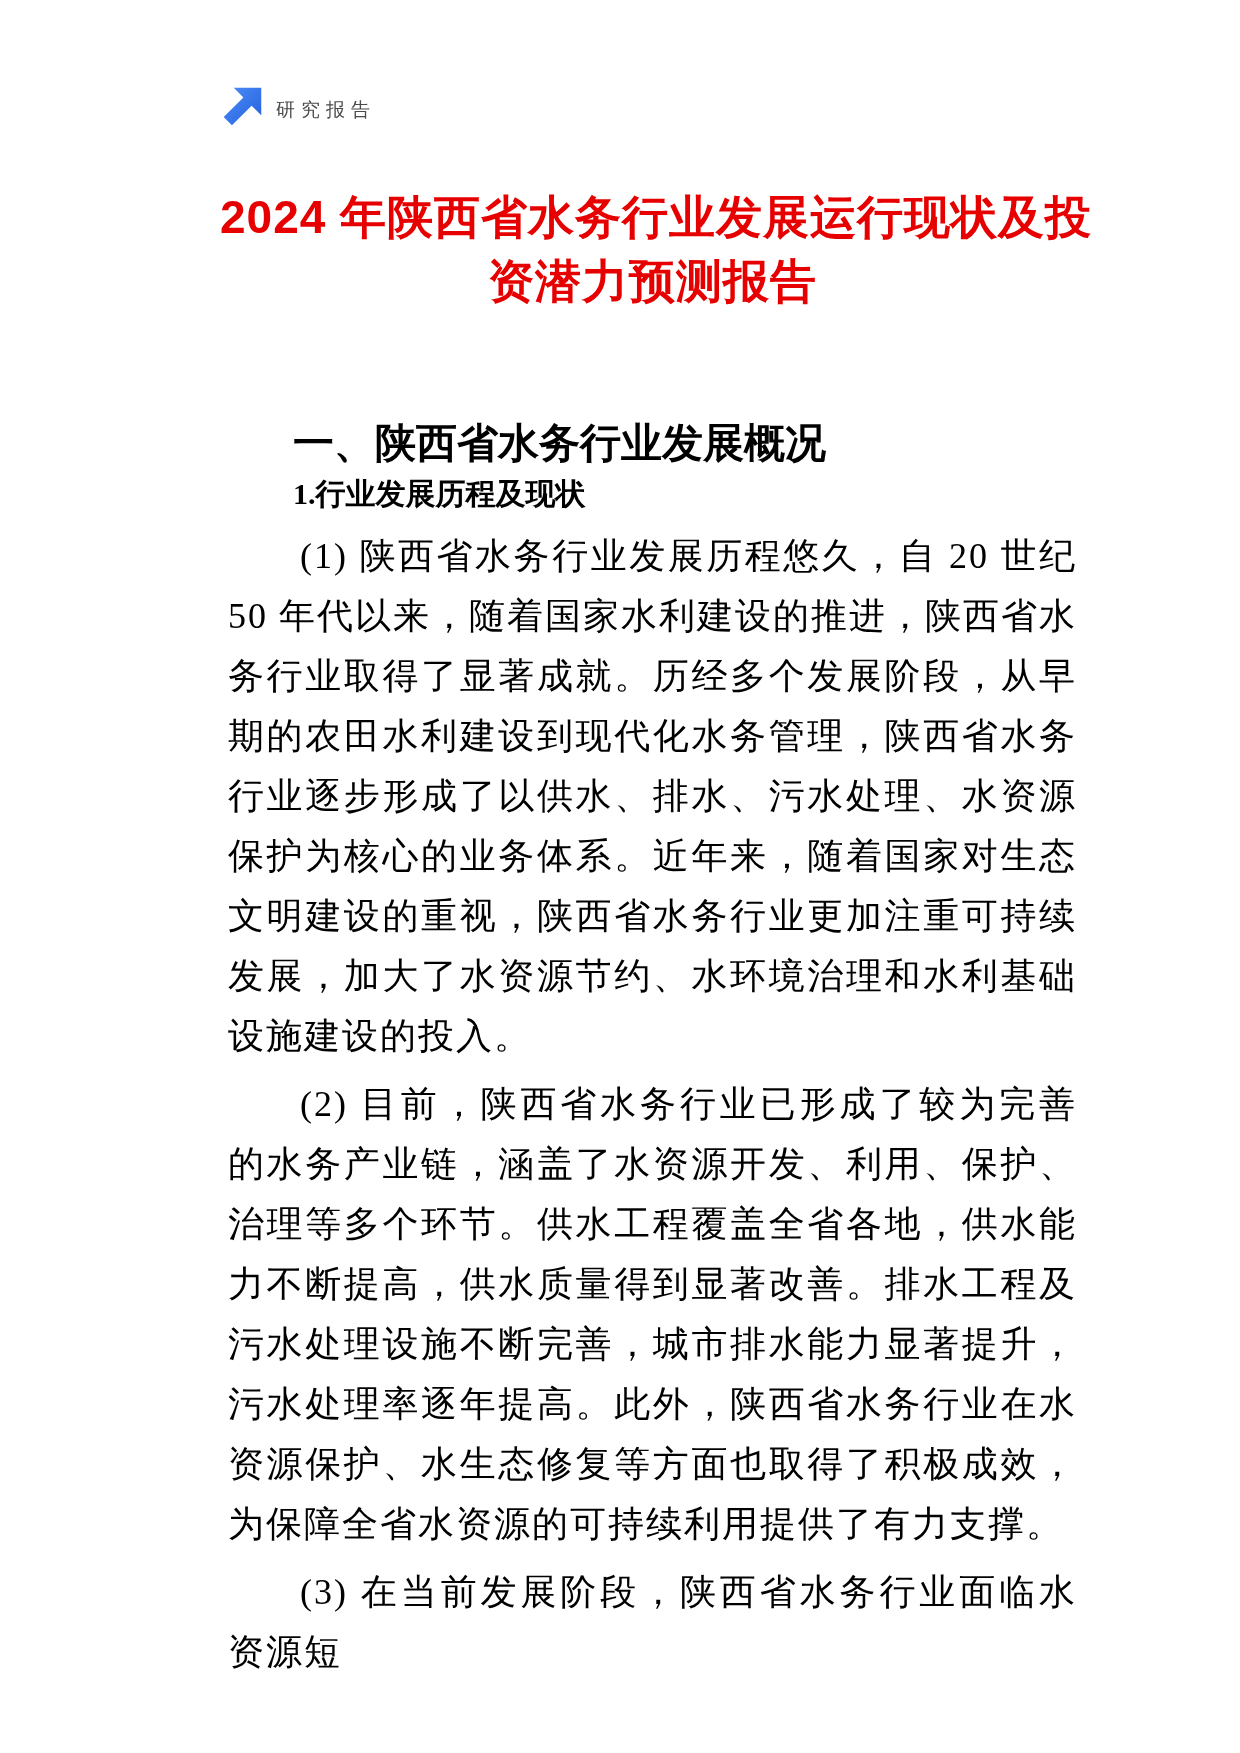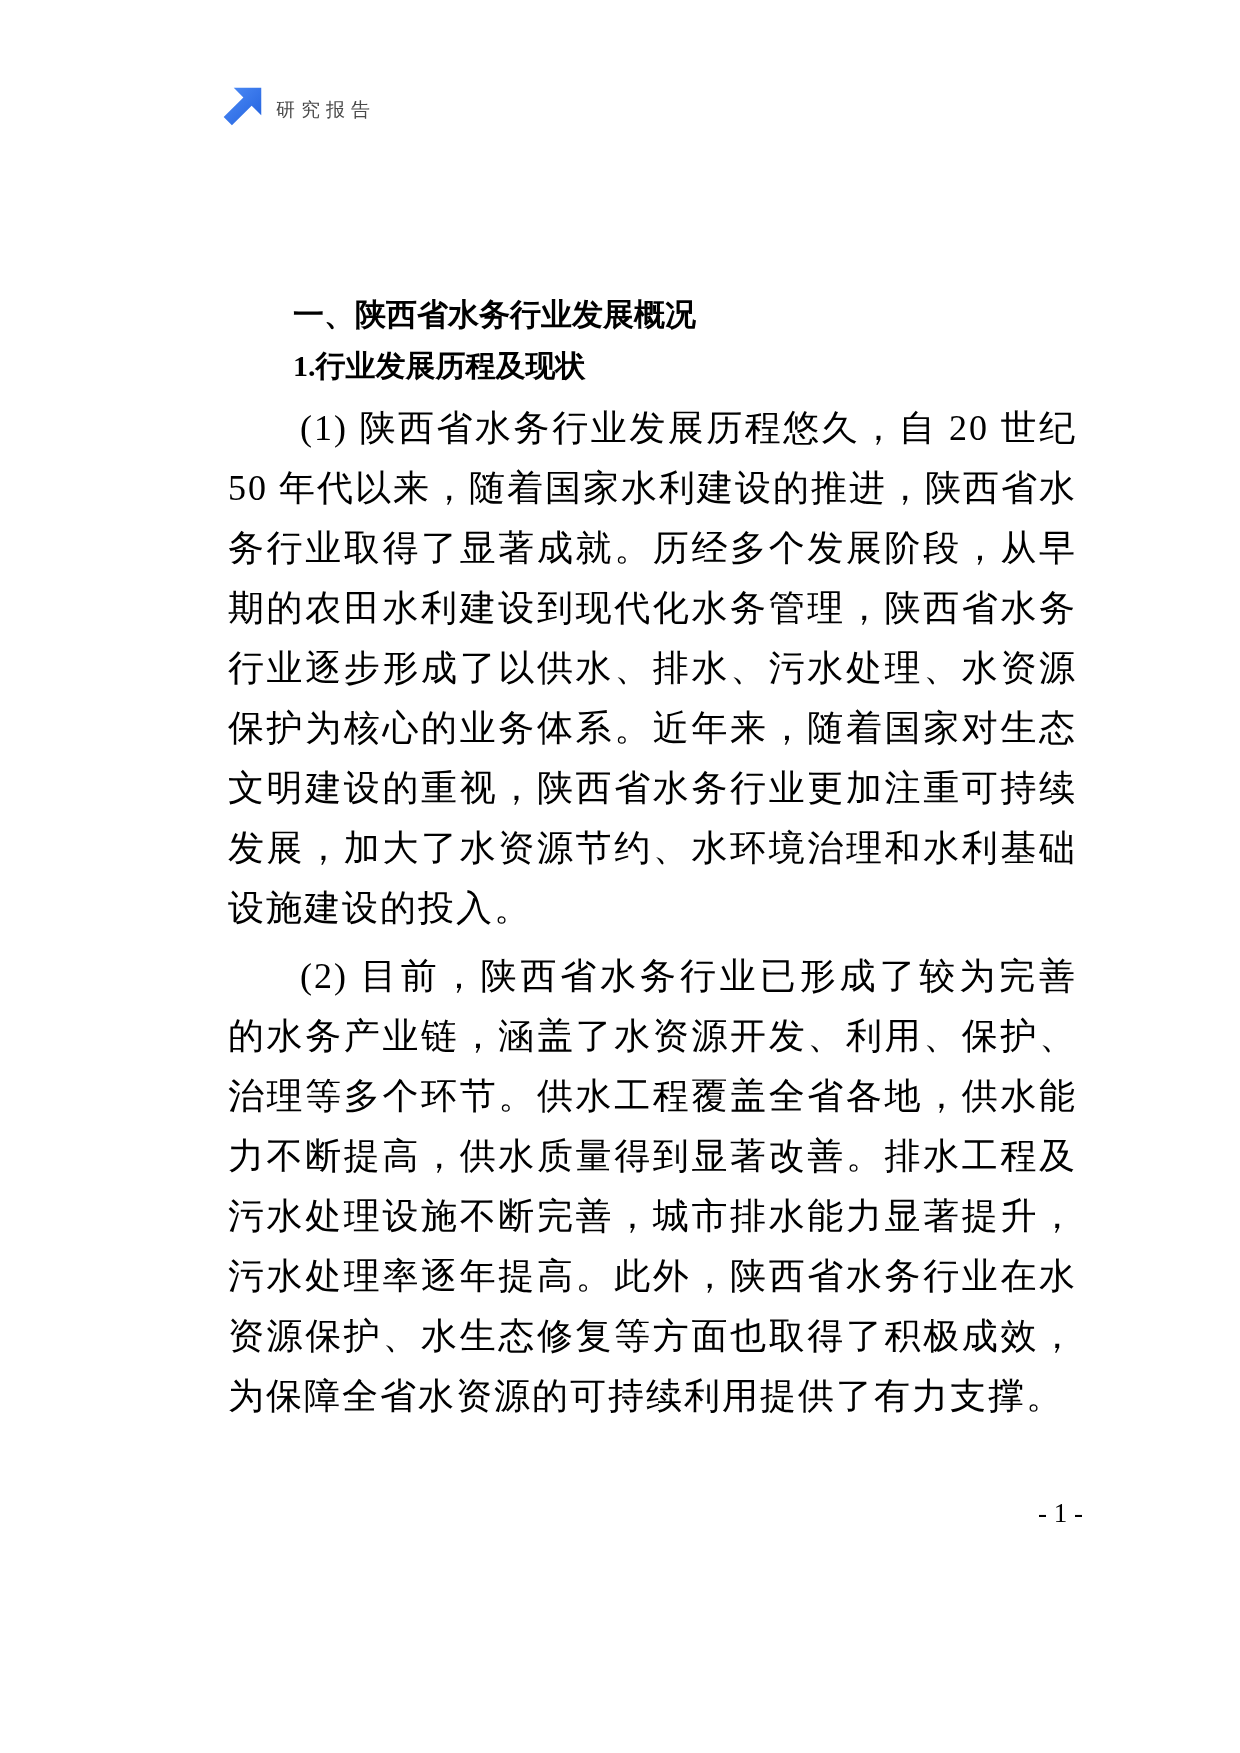--- a/index.html
+++ b/index.html
@@ -54,21 +54,21 @@
     font-size: 46px;
     line-height: 64px;
     letter-spacing: 1px;
     white-space: nowrap;
   }
   .h1 {
     margin-top: 110px;
     padding-left: 73px;
     font-family: "Liberation Sans", sans-serif;
     font-weight: bold;
-    font-size: 31px;
+    font-size: 41px;
     line-height: 40px;
     color: #000;
     white-space: nowrap;
   }
   .h2 {
     margin-top: 11px;
     padding-left: 73px;
     font-family: "Liberation Serif", serif;
     font-weight: bold;
     font-size: 30px;
@@ -112,27 +112,32 @@
           <stop offset="1" stop-color="#2160dd"></stop>
         </linearGradient>
       </defs>
       <path fill="url(#logoGrad)" d="M15 3 H45 V33 L34.5 22.5 L13 44 L4 35 L25.5 13.5 Z"></path>
     </svg>
     <span class="logo-text">研究报告</span>
   </div>
 
   <div class="content">
 
+    <div class="doc-title">
+      <div>2024 年陕西省水务行业发展运行现状及投</div>
+      <div>资潜力预测报告</div>
+    </div>
 
     <div class="h1">一、陕西省水务行业发展概况</div>
 
     <div class="h2">1.行业发展历程及现状</div>
 
     <div class="body-text">
       <p>(1) 陕西省水务行业发展历程悠久，自 20 世纪 50 年代以来，随着国家水利建设的推进，陕西省水务行业取得了显著成就。历经多个发展阶段，从早期的农田水利建设到现代化水务管理，陕西省水务行业逐步形成了以供水、排水、污水处理、水资源保护为核心的业务体系。近年来，随着国家对生态文明建设的重视，陕西省水务行业更加注重可持续发展，加大了水资源节约、水环境治理和水利基础设施建设的投入。</p>
       <p>(2) 目前，陕西省水务行业已形成了较为完善的水务产业链，涵盖了水资源开发、利用、保护、治理等多个环节。供水工程覆盖全省各地，供水能力不断提高，供水质量得到显著改善。排水工程及污水处理设施不断完善，城市排水能力显著提升，污水处理率逐年提高。此外，陕西省水务行业在水资源保护、水生态修复等方面也取得了积极成效，为保障全省水资源的可持续利用提供了有力支撑。</p>
+      <p>(3) 在当前发展阶段，陕西省水务行业面临水资源短</p>
     </div>
 
     <div class="page-footer">- 1 -</div>
 
   </div>
 
 </div>
 
 </body></html>

